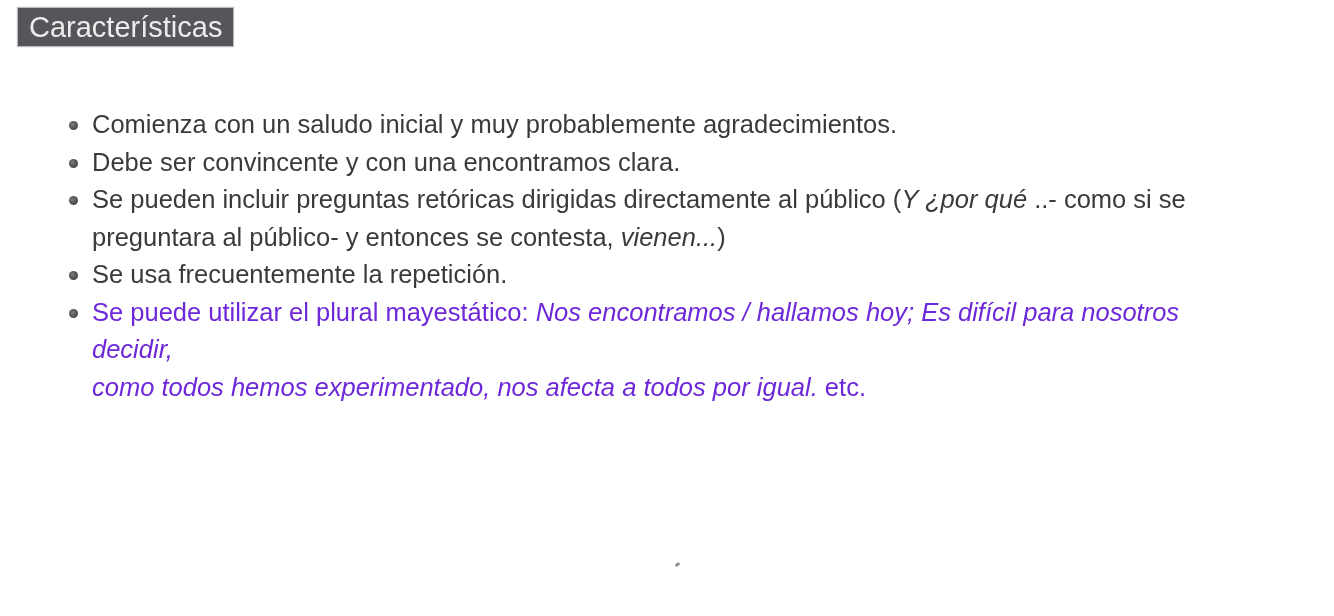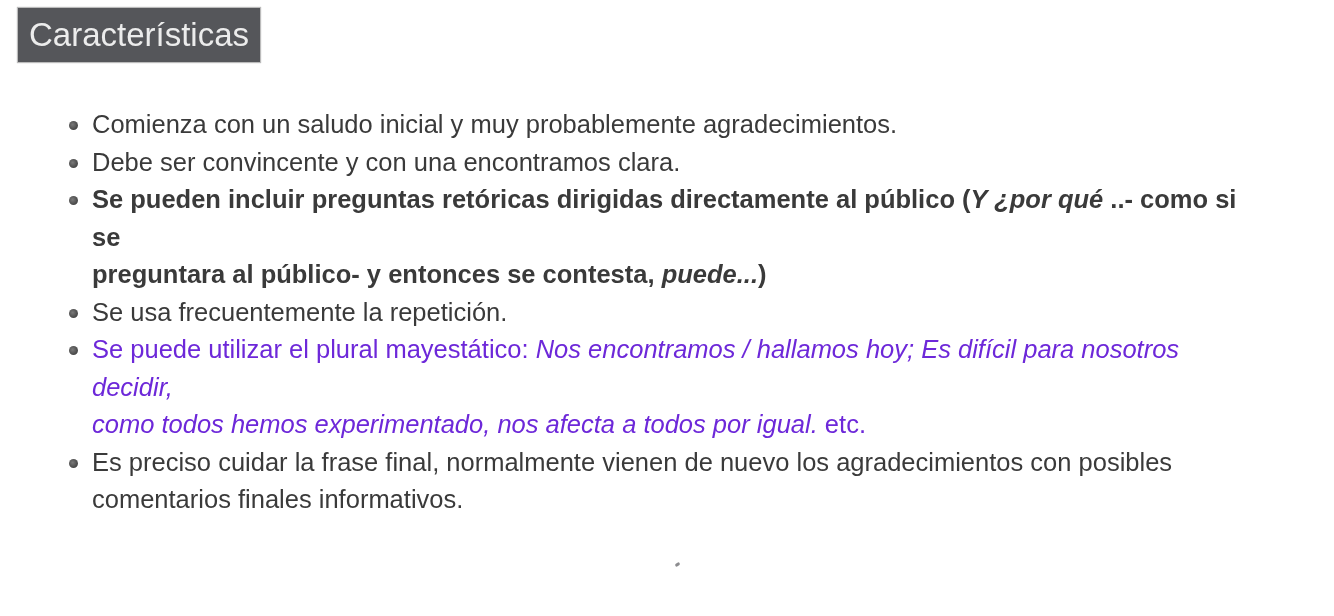--- a/index.html
+++ b/index.html
@@ -13,24 +13,24 @@
     font-family: "Liberation Sans", sans-serif;
     position: relative;
     overflow: hidden;
   }
   .section-heading {
     position: absolute;
     left: 18px;
     top: 8px;
     height: 34px;
     line-height: 34px;
-    padding: 10px 11px;
+    padding: 2px 11px;
     background: #55565a;
     color: #ececec;
-    font-size: 33px;
+    font-size: 29px;
     font-weight: 400;
     box-shadow: 0 0 1px 1px rgba(60,60,60,0.35);
   }
   ul.bullet-list {
     position: absolute;
     top: 106px;
     left: 0;
     width: 1250px;
     margin: 0;
     padding: 0;
@@ -70,22 +70,20 @@
   }
 </style>
 </head>
 <body style="background: rgb(255, 255, 255);">
 
 <div class="section-heading" style="background: rgb(85, 86, 90); color: rgb(236, 236, 236);">Características</div>
 
 <ul class="bullet-list">
     <li style="color: rgb(58, 58, 58);"><span class="seg">Comienza con un saludo inicial y muy probablemente agradecimientos.</span></li>
     <li style="color: rgb(58, 58, 58);"><span class="seg">Debe ser convincente y con una encontramos clara.</span></li>
-    <li style="color: rgb(58, 58, 58); font-weight: bold;"><span class="seg">Se pueden incluir preguntas retóricas dirigidas directamente al público (</span><span class="seg italic">Y ¿por qué</span><span class="seg"> ..- como si se
-preguntara al público- y entonces se contesta, </span><span class="seg italic">puede...</span><span class="seg">)</span></li>
+    <li style="color: rgb(58, 58, 58);"><span class="seg">Se pueden incluir preguntas retóricas dirigidas directamente al público (</span><span class="seg italic">Y ¿por qué</span><span class="seg"> ..- como si se
+preguntara al público- y entonces se contesta, </span><span class="seg italic">vienen...</span><span class="seg">)</span></li>
     <li style="color: rgb(58, 58, 58);"><span class="seg">Se usa frecuentemente la repetición.</span></li>
     <li style="color: #6d28d9;"><span class="seg">Se puede utilizar el plural mayestático: </span><span class="seg italic">Nos encontramos / hallamos hoy; Es difícil para nosotros decidir,
 como todos hemos experimentado, nos afecta a todos por igual.</span><span class="seg"> etc.</span></li>
-    <li style="color: rgb(58, 58, 58);"><span class="seg">Es preciso cuidar la frase final, normalmente vienen de nuevo los agradecimientos con posibles
-comentarios finales informativos.</span></li>
   </ul>
 
 <div class="scan-speck"></div>
 
 </body></html>

